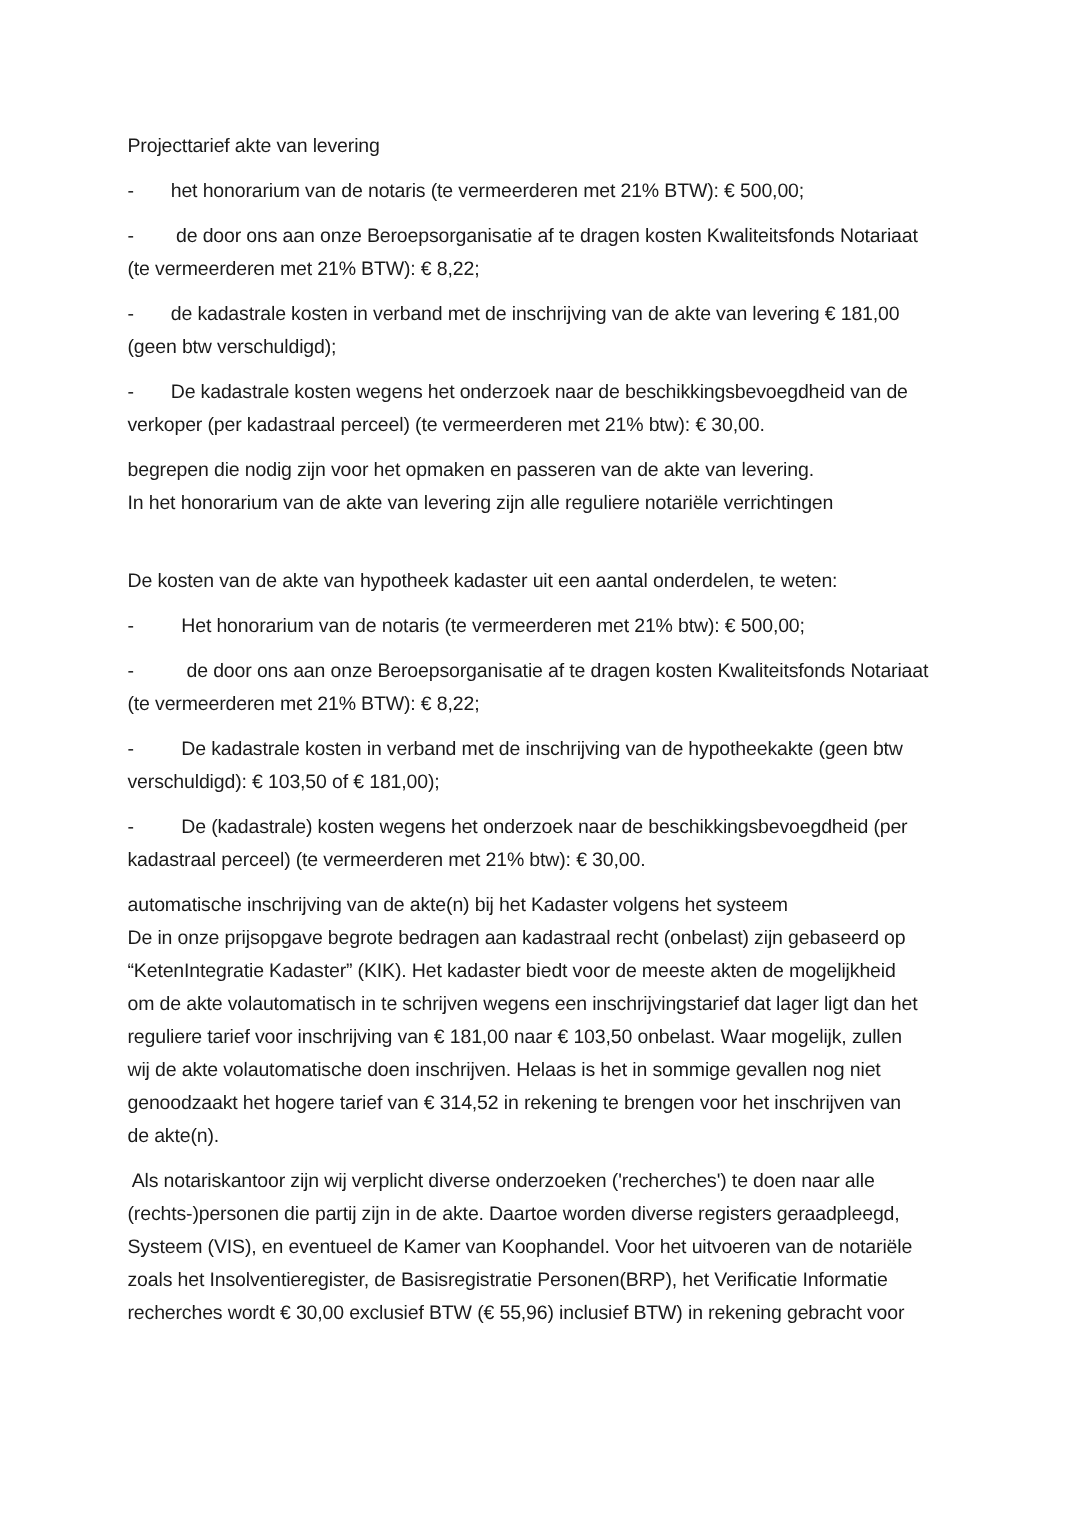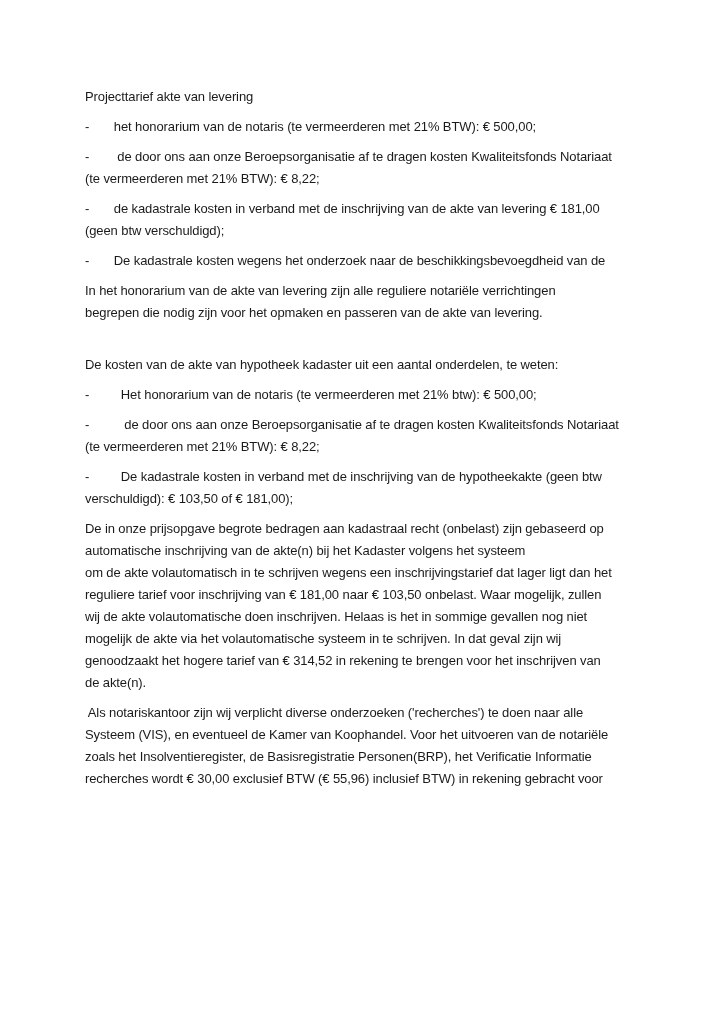--- a/index.html
+++ b/index.html
@@ -55,50 +55,56 @@
       <p class="para bullet">
         <span class="line">-        de door ons aan onze Beroepsorganisatie af te dragen kosten Kwaliteitsfonds Notariaat</span>
         <span class="line">(te vermeerderen met 21% BTW): € 8,22;</span>
       </p>
       <p class="para bullet">
         <span class="line">-       de kadastrale kosten in verband met de inschrijving van de akte van levering € 181,00</span>
         <span class="line">(geen btw verschuldigd);</span>
       </p>
       <p class="para bullet">
         <span class="line">-       De kadastrale kosten wegens het onderzoek naar de beschikkingsbevoegdheid van de</span>
+        <span class="line">verkoper (per kadastraal perceel) (te vermeerderen met 21% btw): € 30,00.</span>
       </p>
       <p class="para body">
+        <span class="line">begrepen die nodig zijn voor het opmaken en passeren van de akte van levering.</span>
         <span class="line">In het honorarium van de akte van levering zijn alle reguliere notariële verrichtingen</span>
-        <span class="line">begrepen die nodig zijn voor het opmaken en passeren van de akte van levering.</span>
       </p>
       <div class="spacer"></div>
       <p class="para body">
         <span class="line">De kosten van de akte van hypotheek kadaster uit een aantal onderdelen, te weten:</span>
       </p>
       <p class="para bullet">
         <span class="line">-         Het honorarium van de notaris (te vermeerderen met 21% btw): € 500,00;</span>
       </p>
       <p class="para bullet">
         <span class="line">-          de door ons aan onze Beroepsorganisatie af te dragen kosten Kwaliteitsfonds Notariaat</span>
         <span class="line">(te vermeerderen met 21% BTW): € 8,22;</span>
       </p>
       <p class="para bullet">
         <span class="line">-         De kadastrale kosten in verband met de inschrijving van de hypotheekakte (geen btw</span>
         <span class="line">verschuldigd): € 103,50 of € 181,00);</span>
       </p>
+      <p class="para bullet">
+        <span class="line">-         De (kadastrale) kosten wegens het onderzoek naar de beschikkingsbevoegdheid (per</span>
+        <span class="line">kadastraal perceel) (te vermeerderen met 21% btw): € 30,00.</span>
+      </p>
       <p class="para body">
+        <span class="line">automatische inschrijving van de akte(n) bij het Kadaster volgens het systeem</span>
         <span class="line">De in onze prijsopgave begrote bedragen aan kadastraal recht (onbelast) zijn gebaseerd op</span>
-        <span class="line">automatische inschrijving van de akte(n) bij het Kadaster volgens het systeem</span>
+        <span class="line">“KetenIntegratie Kadaster” (KIK). Het kadaster biedt voor de meeste akten de mogelijkheid</span>
         <span class="line">om de akte volautomatisch in te schrijven wegens een inschrijvingstarief dat lager ligt dan het</span>
         <span class="line">reguliere tarief voor inschrijving van € 181,00 naar € 103,50 onbelast. Waar mogelijk, zullen</span>
         <span class="line">wij de akte volautomatische doen inschrijven. Helaas is het in sommige gevallen nog niet</span>
-        <span class="line">mogelijk de akte via het volautomatische systeem in te schrijven. In dat geval zijn wij</span>
         <span class="line">genoodzaakt het hogere tarief van € 314,52 in rekening te brengen voor het inschrijven van</span>
         <span class="line">de akte(n).</span>
       </p>
       <p class="para body">
         <span class="line"> Als notariskantoor zijn wij verplicht diverse onderzoeken ('recherches') te doen naar alle</span>
+        <span class="line">(rechts-)personen die partij zijn in de akte. Daartoe worden diverse registers geraadpleegd,</span>
         <span class="line">Systeem (VIS), en eventueel de Kamer van Koophandel. Voor het uitvoeren van de notariële</span>
         <span class="line">zoals het Insolventieregister, de Basisregistratie Personen(BRP), het Verificatie Informatie</span>
         <span class="line">recherches wordt € 30,00 exclusief BTW (€ 55,96) inclusief BTW) in rekening gebracht voor</span>
       </p>
     </div>
 </div>
 
 </body></html>

